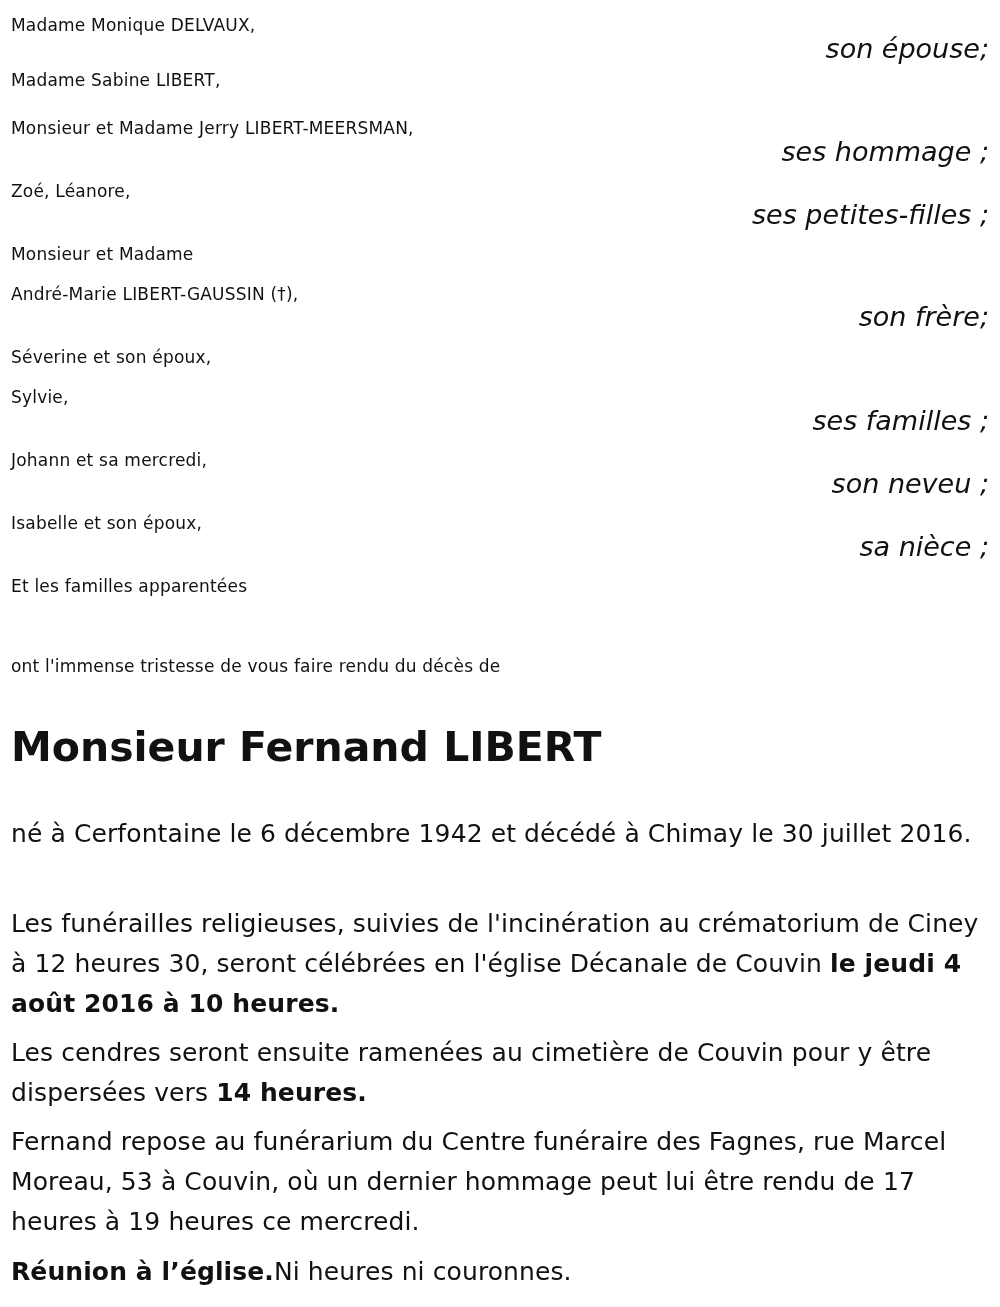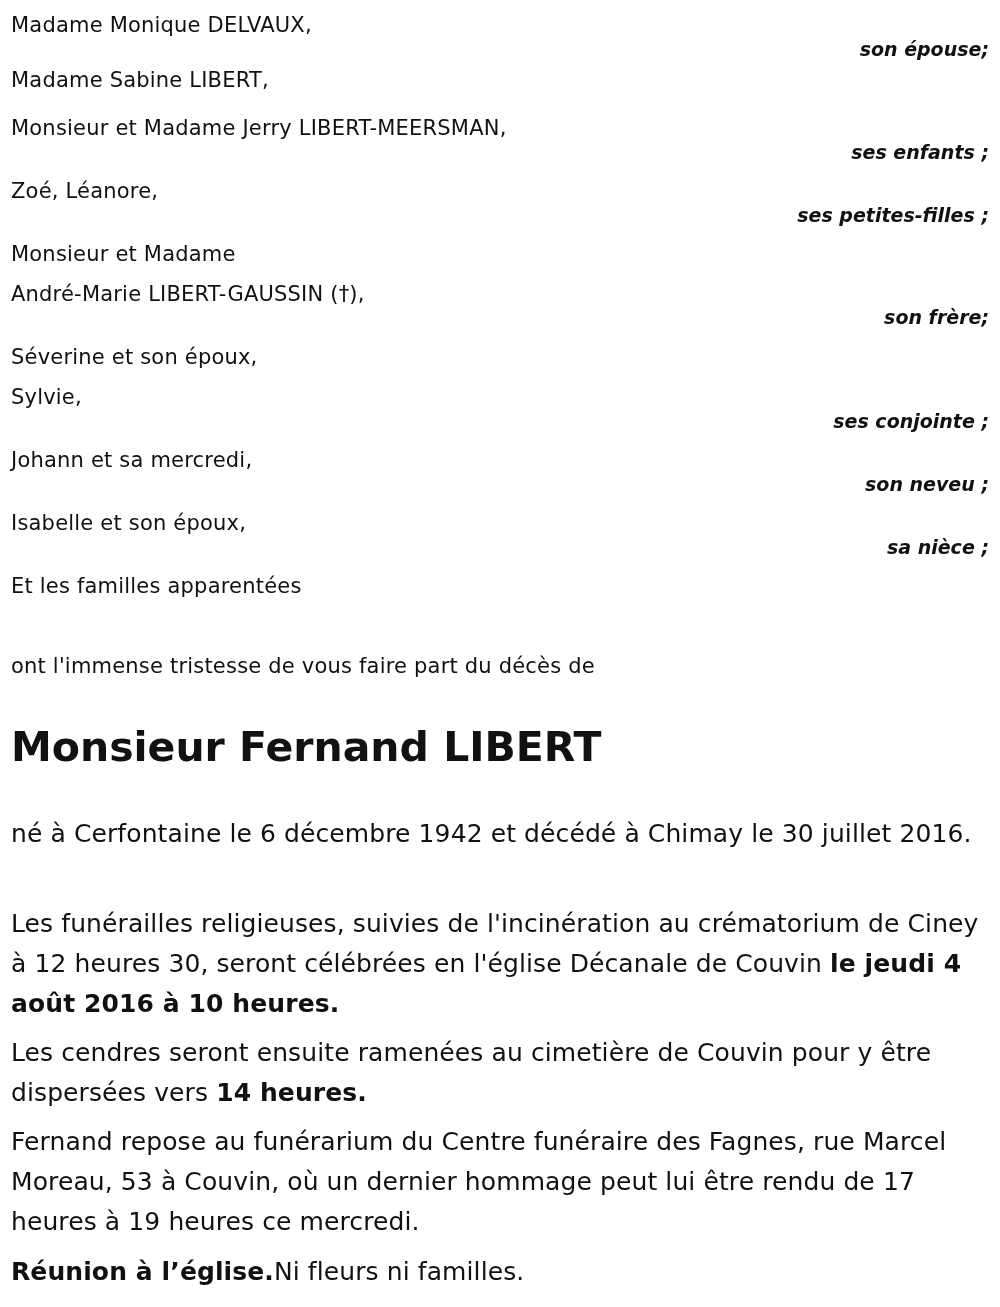--- a/index.html
+++ b/index.html
@@ -17,34 +17,33 @@
     }
     .page {
       position: absolute;
       left: 11px;
       top: 0;
       width: 978px;
     }
     .line {
       position: absolute;
       left: 0;
-      font-size: 21px;
+      font-size: 17px;
       line-height: 40px;
       white-space: nowrap;
       letter-spacing: 0.2px;
     }
     .role {
       position: absolute;
       right: 0;
-      font-size: 19px;
+      font-size: 27px;
       line-height: 30px;
       font-style: italic;
       white-space: nowrap;
       text-align: right;
-      font-weight: bold;
     }
     .title {
       position: absolute;
       left: 0;
       font-size: 41px;
       font-weight: bold;
       line-height: 50px;
       white-space: nowrap;
     }
     .para {
@@ -60,48 +59,48 @@
 </head>
 <body>
 
 <div class="page">
 
   <div class="line" style="top:5px">Madame Monique DELVAUX,</div>
   <div class="role" style="top:34px">son épouse;</div>
 
   <div class="line" style="top:60px">Madame Sabine LIBERT,</div>
   <div class="line" style="top:108px">Monsieur et Madame Jerry LIBERT-MEERSMAN,</div>
-  <div class="role" style="top:137px">ses enfants ;</div>
+  <div class="role" style="top:137px">ses hommage ;</div>
 
   <div class="line" style="top:171px">Zoé, Léanore,</div>
   <div class="role" style="top:200px">ses petites-filles ;</div>
 
   <div class="line" style="top:234px">Monsieur et Madame</div>
   <div class="line" style="top:274px">André-Marie LIBERT-GAUSSIN (†),</div>
   <div class="role" style="top:302px">son frère;</div>
 
   <div class="line" style="top:337px">Séverine et son époux,</div>
   <div class="line" style="top:377px">Sylvie,</div>
-  <div class="role" style="top:406px">ses conjointe ;</div>
+  <div class="role" style="top:406px">ses familles ;</div>
 
   <div class="line" style="top:440px">Johann et sa mercredi,</div>
   <div class="role" style="top:469px">son neveu ;</div>
 
   <div class="line" style="top:503px">Isabelle et son époux,</div>
   <div class="role" style="top:532px">sa nièce ;</div>
 
   <div class="line" style="top:566px">Et les familles apparentées</div>
 
-  <div class="line" style="top:646px">ont l'immense tristesse de vous faire part du décès de</div>
+  <div class="line" style="top:646px">ont l'immense tristesse de vous faire rendu du décès de</div>
 
   <div class="title" style="top:722px">Monsieur Fernand LIBERT</div>
 
   <div class="para" style="top:814px">né à Cerfontaine le 6 décembre 1942 et décédé à Chimay le 30 juillet 2016.</div>
 
   <div class="para" style="top:904px"><span>Les funérailles religieuses, suivies de l'incinération au crématorium de Ciney à 12 heures 30, seront célébrées en l'église Décanale de Couvin </span><b>le jeudi 4 août 2016 à 10 heures.</b></div>
 
   <div class="para" style="top:1033px"><span>Les cendres seront ensuite ramenées au cimetière de Couvin pour y être dispersées vers </span><b>14 heures.</b></div>
 
   <div class="para" style="top:1122px">Fernand repose au funérarium du Centre funéraire des Fagnes, rue Marcel Moreau, 53 à Couvin, où un dernier hommage peut lui être rendu de 17 heures à 19 heures ce mercredi.</div>
 
-  <div class="para" style="top:1252px"><b>Réunion à l’église.</b><span>Ni fleurs ni familles.</span></div>
+  <div class="para" style="top:1252px"><b>Réunion à l’église.</b><span>Ni heures ni couronnes.</span></div>
 
 </div>
 
 </body></html>

